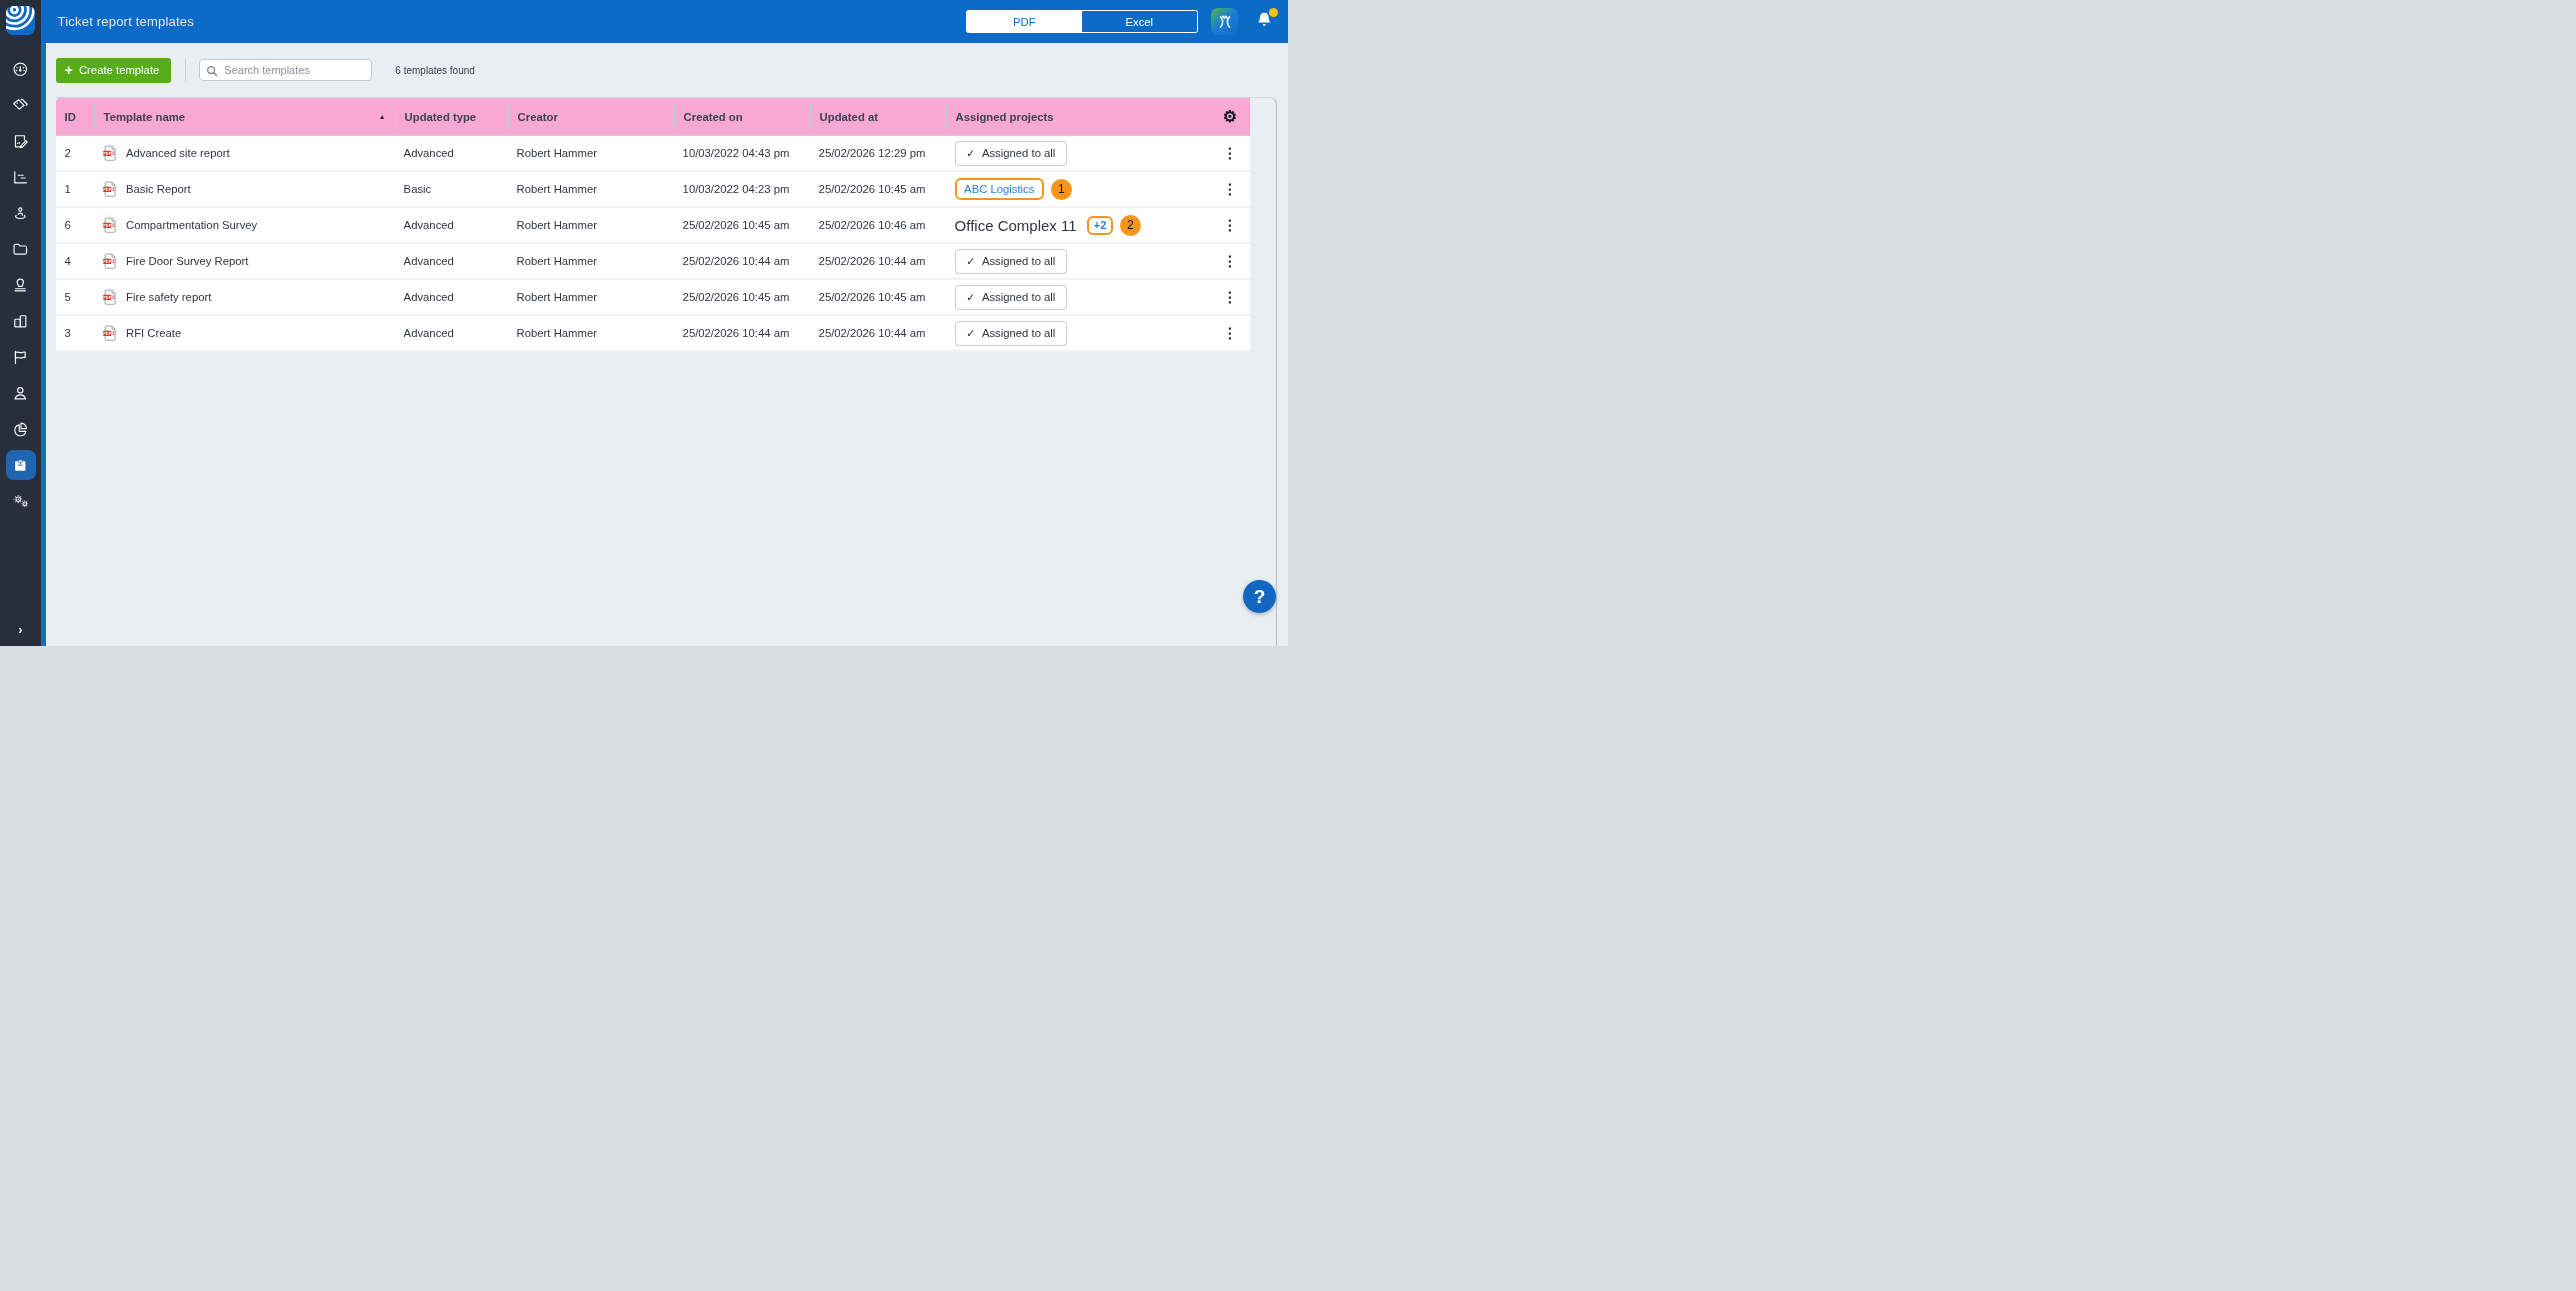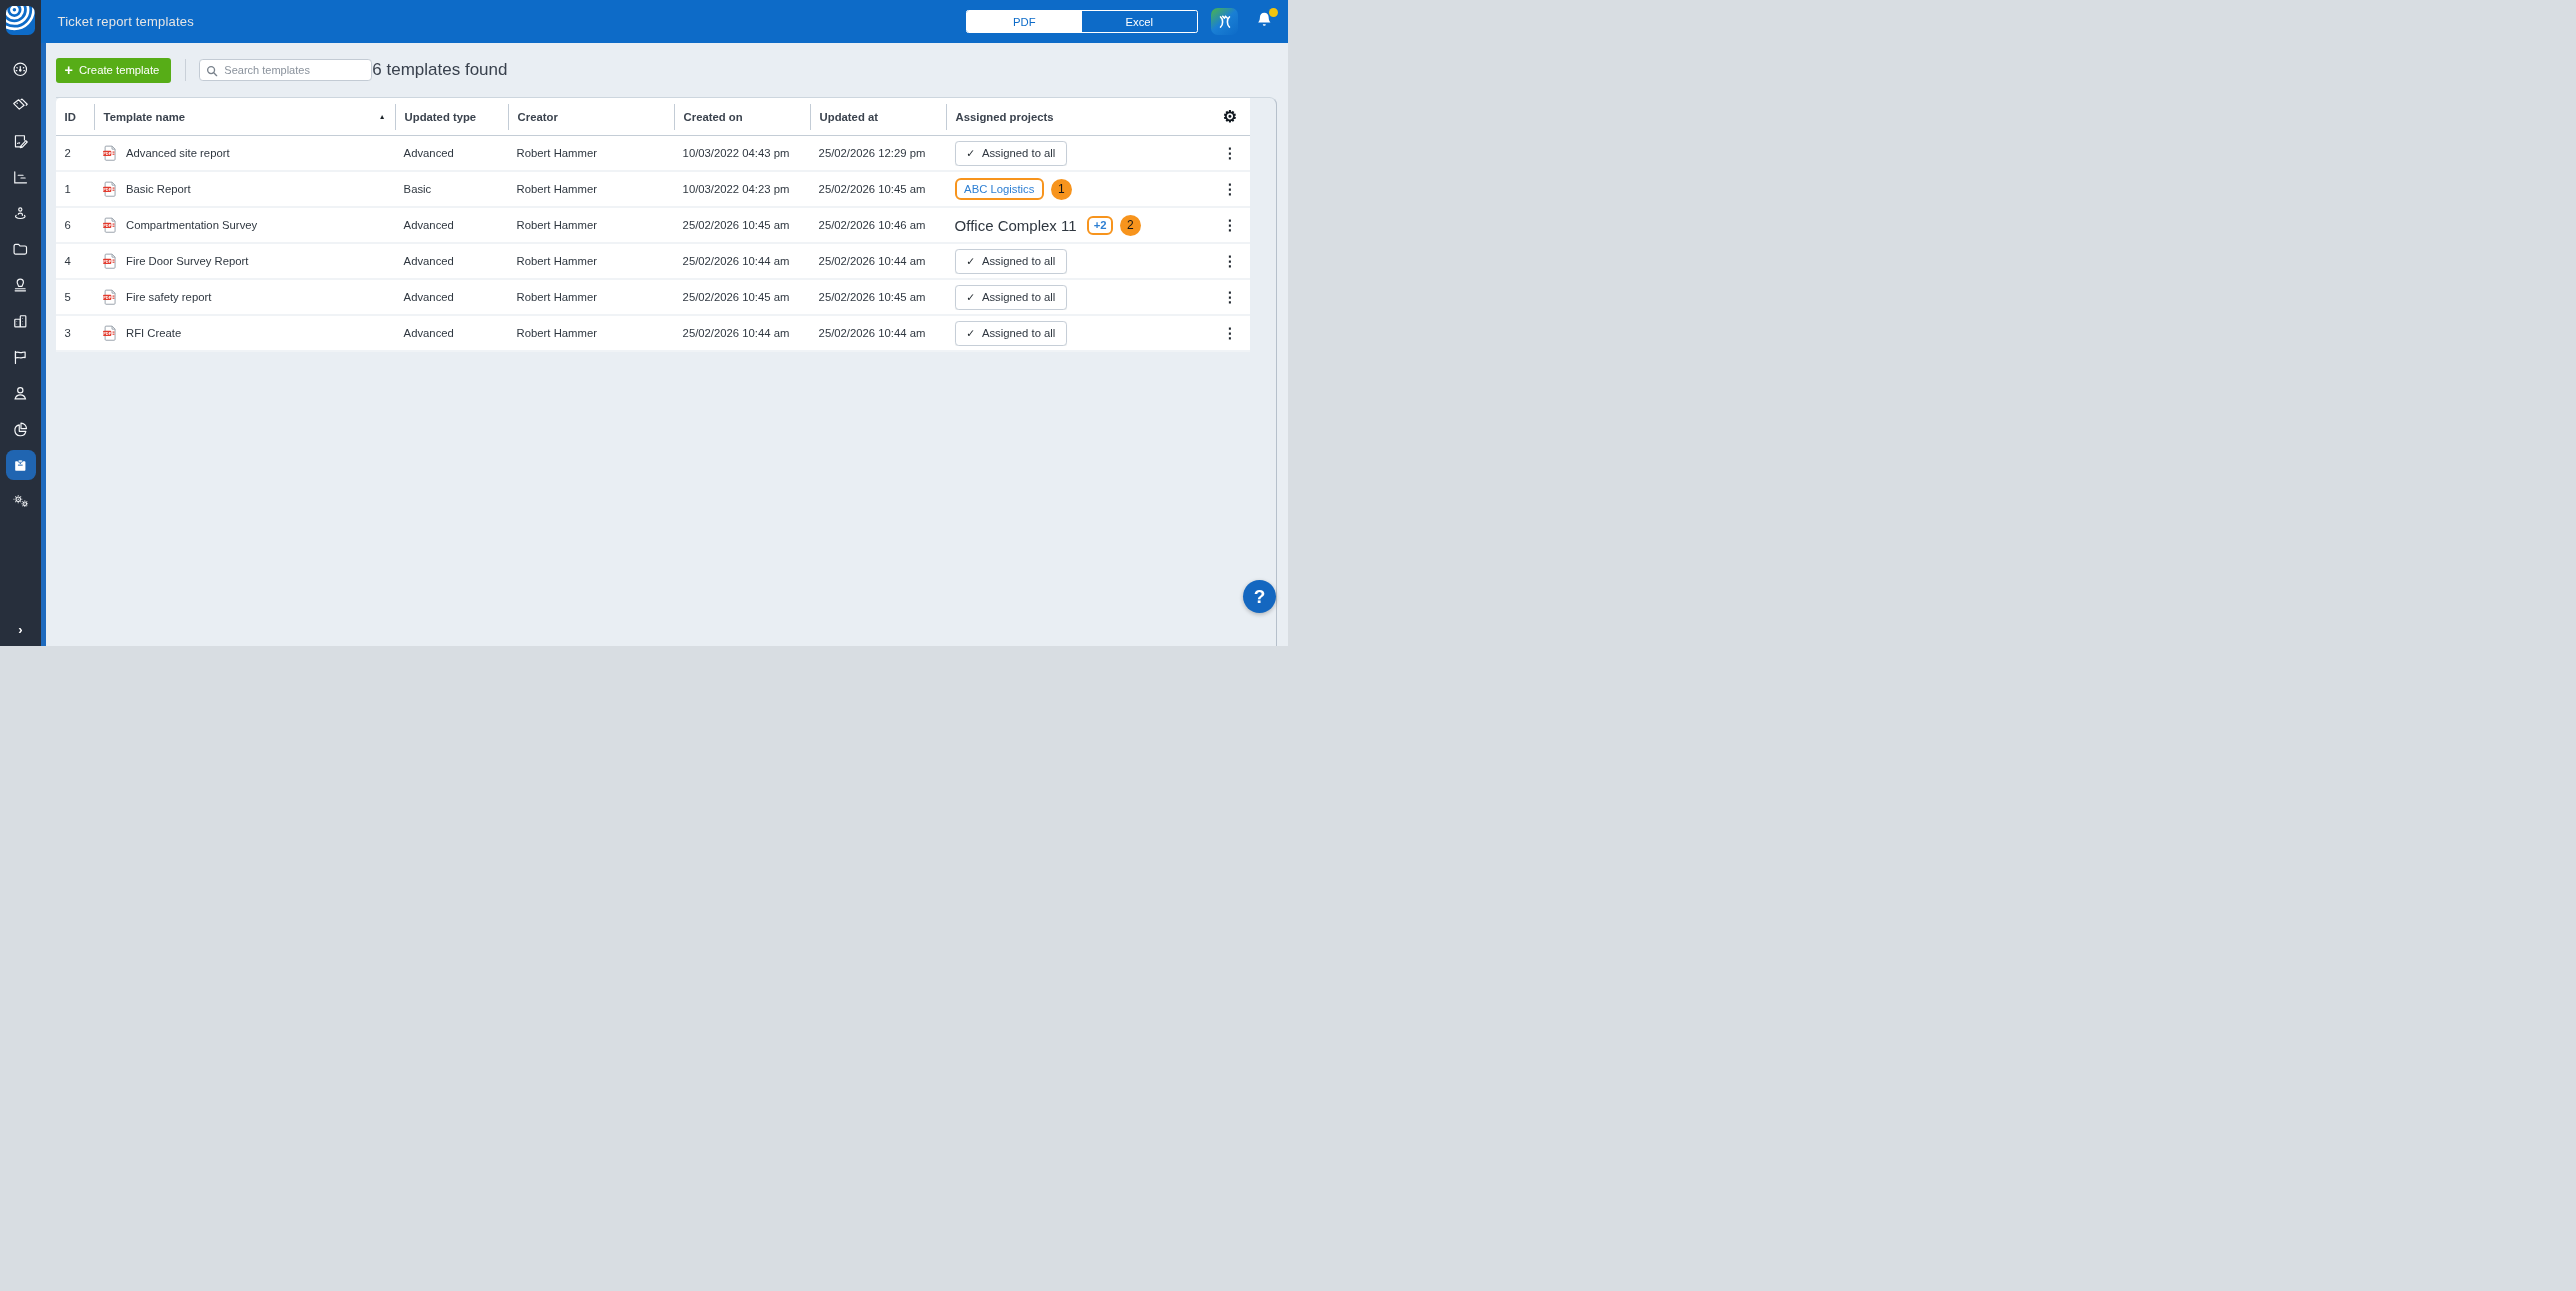--- a/index.html
+++ b/index.html
@@ -31,27 +31,27 @@
   
   .content{ position:absolute; left:45px; right:0; top:43px; bottom:0; background:#e9eef3; }
   .toolbar{ height:54px; display:flex; align-items:center; padding-left:10.6px; }
   .create-btn{ height:25px; background:#57ad17; color:#fff; border:none; border-radius:3px; font-size:11.3px; font-family:inherit; padding:0 12px 0 9px; display:flex; align-items:center; gap:6px; cursor:pointer; }
   .create-btn .plus{ font-size:14.3px; font-weight:bold; line-height:1; }
   .tb-divider{ width:0.8px; height:22.6px; background:#c9d0d8; margin:0 13.6px; }
   .search-box{ position:relative; }
   .search-box input{ width:173px; height:22px; border:0.8px solid #c3cbd4; border-radius:3.8px; background:#fff; padding:0 7.5px 0 24px; font-size:11px; font-family:inherit; color:#333; outline:none; }
   .search-box input::placeholder{ color:#8a929c; }
   .search-box svg{ position:absolute; left:6.8px; top:5.7px; }
-  .count-text{ margin-left:0; font-size:17px; color:#39414d; }
+  .count-text{ margin-left:23px; font-size:10px; color:#39414d; }
 
   
   .table-card{ position:absolute; left:10.6px; right:10.6px; top:54px; bottom:0; border-top:0.8px solid #cdd6de; border-right:0.8px solid #b6c0cb; border-top-right-radius:7.5px; }
   .table-inner{ margin-right:26px; }
   .grid-row{ display:grid; grid-template-columns:38px 301px 113px 166px 136px 136px 1fr 41px; align-items:center; }
-  .thead{ height:38px; background:#ffffff; border-top-left-radius:4.5px; border-bottom:0.8px solid #c4cdd6; }
+  .thead{ height:38px; background:#f9a8d4; border-top-left-radius:4.5px; border-bottom:0.8px solid #c4cdd6; }
   .th{ font-size:11.3px; font-weight:bold; color:#3b434e; padding-left:9px; height:26px; display:flex; align-items:center; cursor:pointer; }
   .th + .th{ border-left:0.8px solid #c3ccd6; }
   .th.name{ justify-content:space-between; padding-right:9px; }
   .sort-arrow{ font-size:6.8px; color:#1c2329; }
   .th.actions{ justify-content:center; padding-left:0; border-left:none; }
   .gear{ font-size:16px; color:#11181f; line-height:1; }
 
   .trow{ height:36px; background:#fff; border-bottom:2.3px solid #f0f3f6; }
   .cell{ font-size:11.3px; color:#2f3740; padding-left:9px; display:flex; align-items:center; overflow:hidden; white-space:nowrap; }
   .c-name{ gap:9.8px; }

